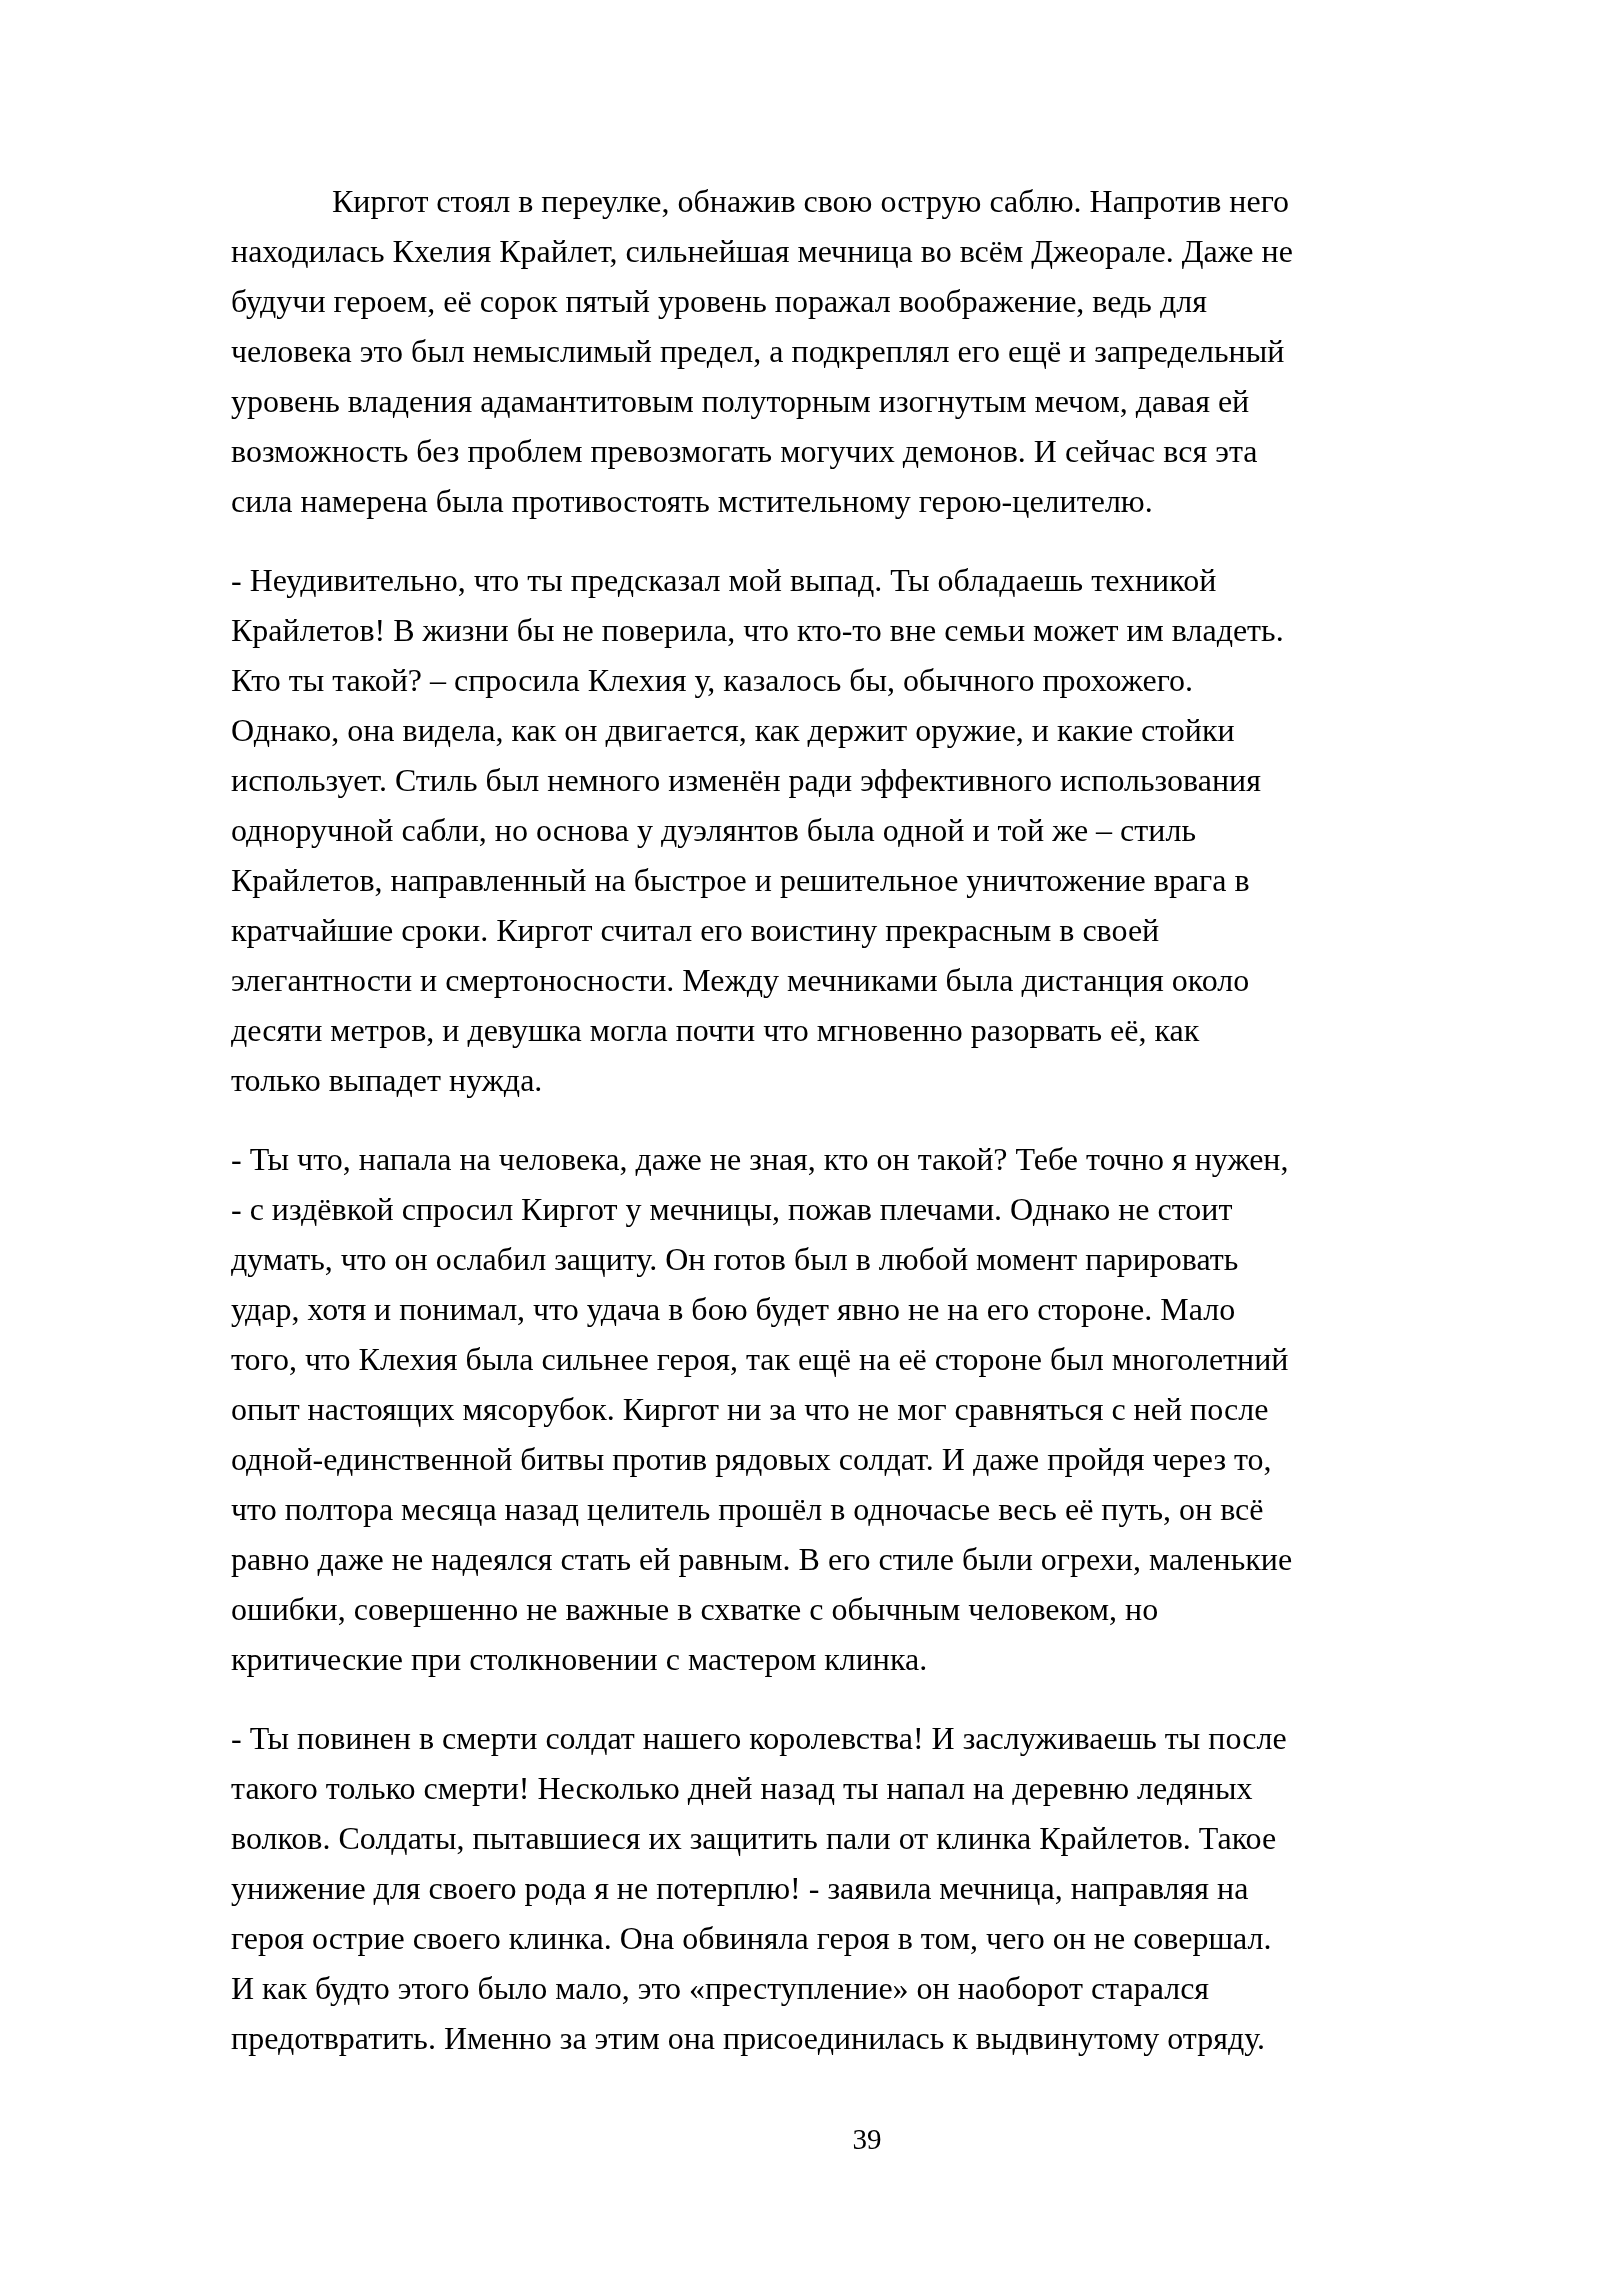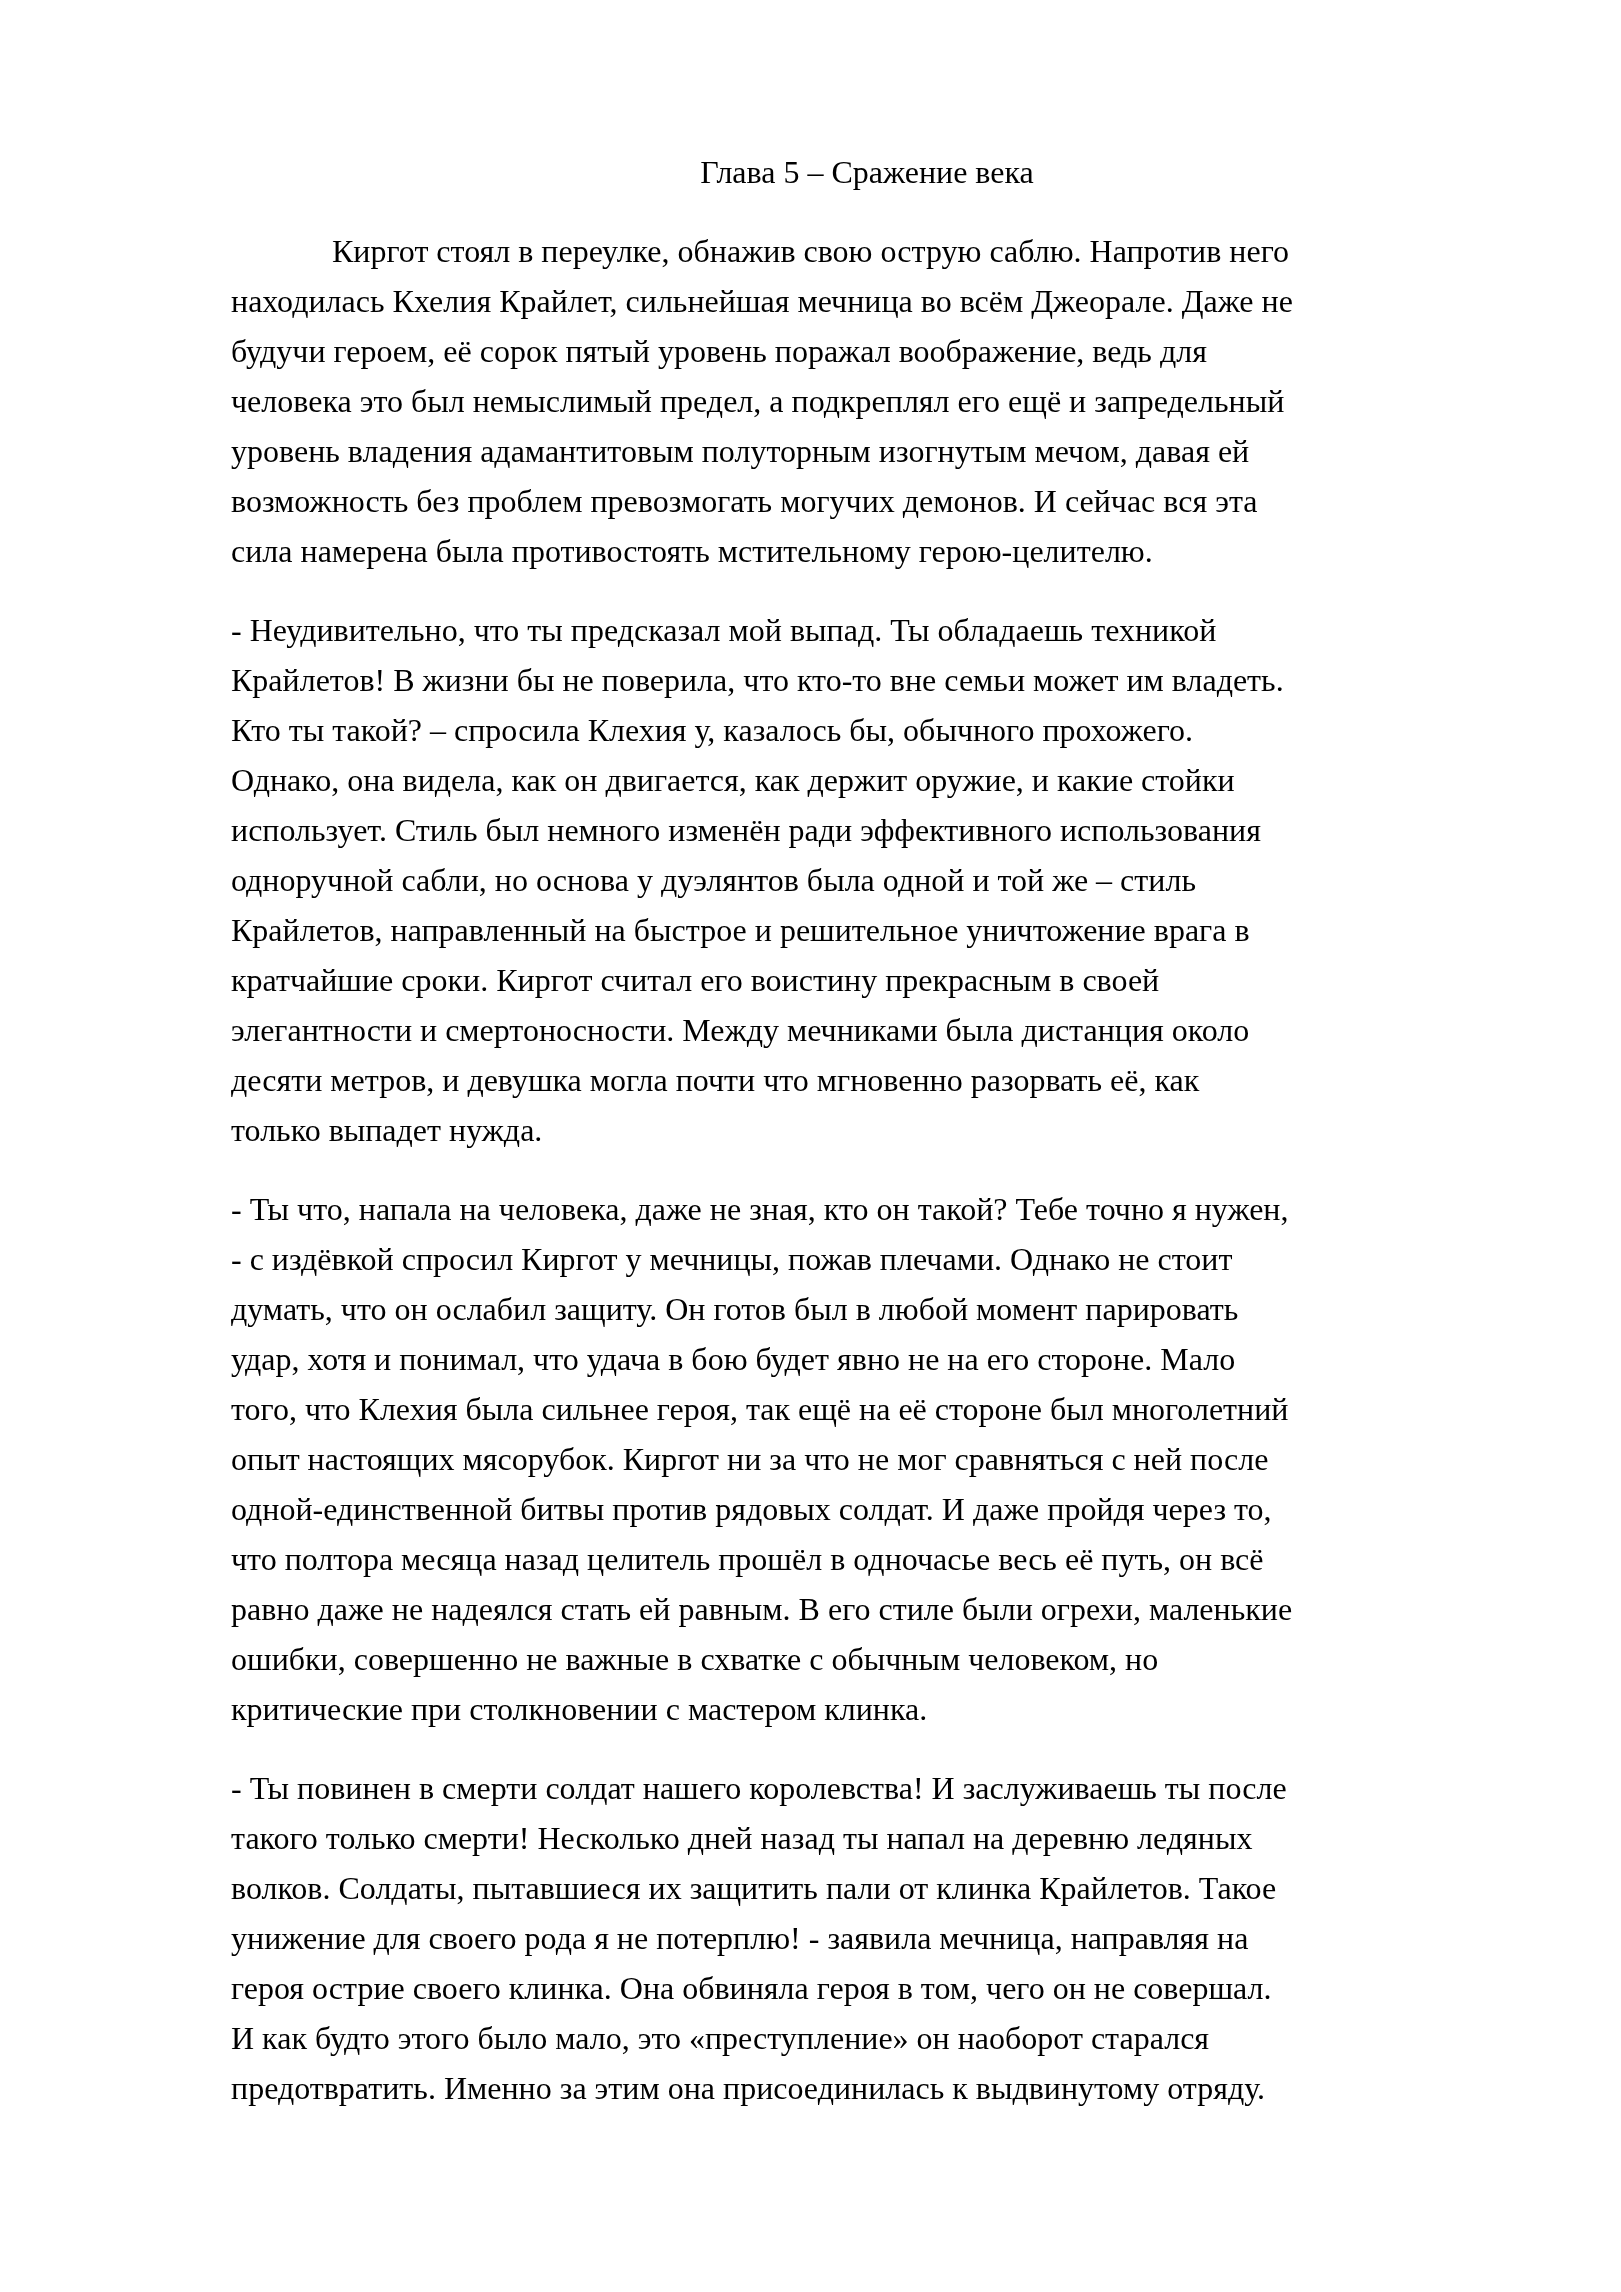--- a/index.html
+++ b/index.html
@@ -51,21 +51,20 @@
     text-align: center;
     font-size: 29px;
     line-height: 33px;
   }
 </style>
 </head>
 <body>
 
 <div class="page">
   <div class="content">
-    <h1 class="chapter-title">Глава 5 – Сражение века</h1>
     <p class="para first-indent">Киргот стоял в переулке, обнажив свою острую саблю. Напротив него
 находилась Кхелия Крайлет, сильнейшая мечница во всём Джеорале. Даже не
 будучи героем, её сорок пятый уровень поражал воображение, ведь для
 человека это был немыслимый предел, а подкреплял его ещё и запредельный
 уровень владения адамантитовым полуторным изогнутым мечом, давая ей
 возможность без проблем превозмогать могучих демонов. И сейчас вся эта
 сила намерена была противостоять мстительному герою-целителю.</p>
     <p class="para">- Неудивительно, что ты предсказал мой выпад. Ты обладаешь техникой
 Крайлетов! В жизни бы не поверила, что кто-то вне семьи может им владеть.
 Кто ты такой? – спросила Клехия у, казалось бы, обычного прохожего.
@@ -89,14 +88,15 @@
 ошибки, совершенно не важные в схватке с обычным человеком, но
 критические при столкновении с мастером клинка.</p>
     <p class="para">- Ты повинен в смерти солдат нашего королевства! И заслуживаешь ты после
 такого только смерти! Несколько дней назад ты напал на деревню ледяных
 волков. Солдаты, пытавшиеся их защитить пали от клинка Крайлетов. Такое
 унижение для своего рода я не потерплю! - заявила мечница, направляя на
 героя острие своего клинка. Она обвиняла героя в том, чего он не совершал.
 И как будто этого было мало, это «преступление» он наоборот старался
 предотвратить. Именно за этим она присоединилась к выдвинутому отряду.</p>
   </div>
+  <div class="page-footer">39</div>
 </div>
 
 
 </body></html>

